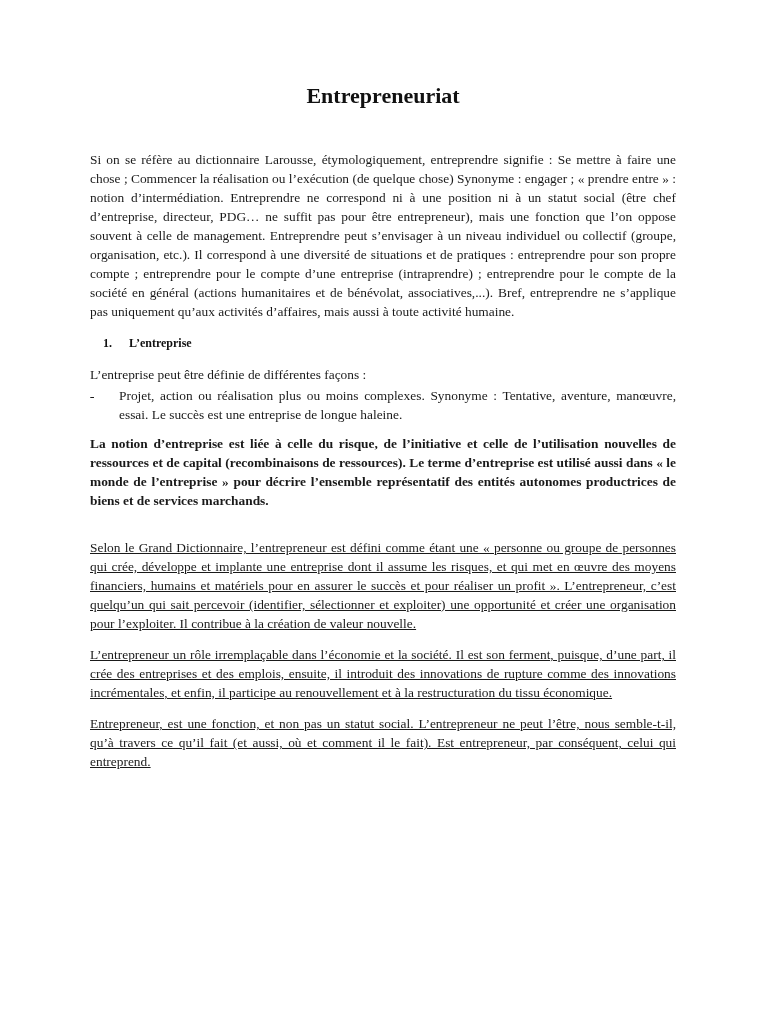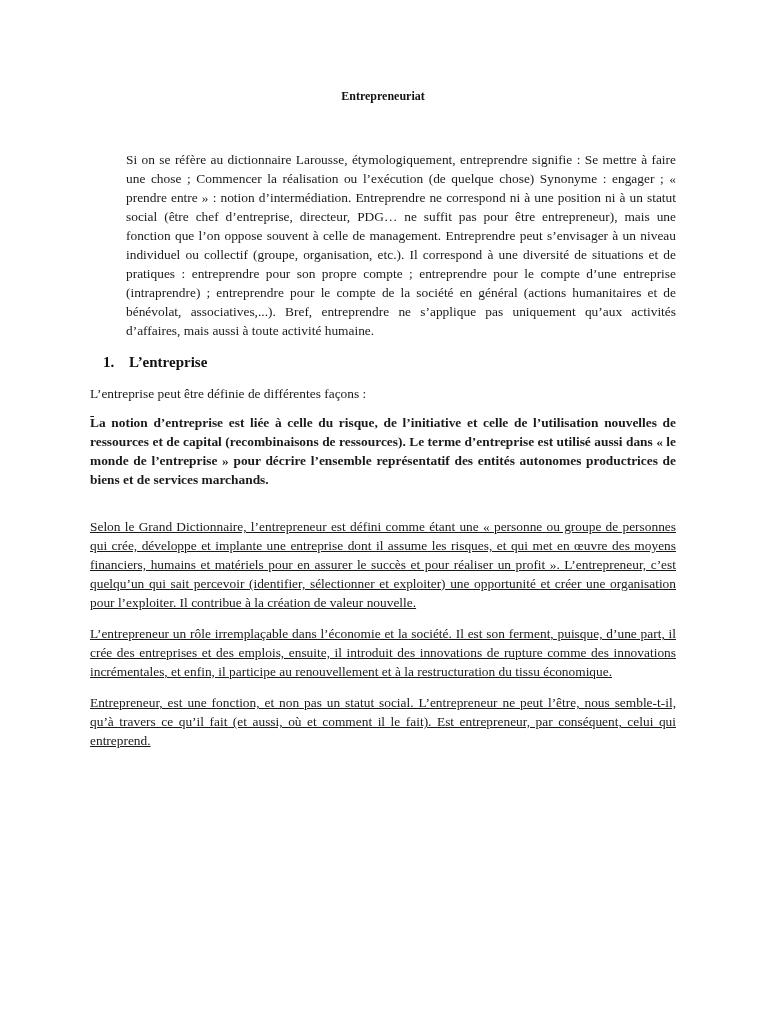--- a/index.html
+++ b/index.html
@@ -3,27 +3,27 @@
 <meta charset="utf-8">
 <style>
   html, body { margin: 0; padding: 0; background: #ffffff; }
   body { width: 768px; height: 1024px; position: relative; overflow: hidden; }
   .page {
     position: absolute; left: 90px; top: 86px; width: 586px;
     font-family: "Liberation Serif", "DejaVu Serif", serif;
     color: #1a1a1a; font-size: 13.4px; line-height: 19px;
   }
   .title {
-    text-align: center; font-weight: bold; font-size: 12px;
+    text-align: center; font-weight: bold; font-size: 22px;
     line-height: 20px; margin: 0 0 44px 0; color: #111;
   }
   p { margin: 0; text-align: justify; text-align-last: left; }
-  .intro { margin-bottom: 12px; margin-left: 36px; }
+  .intro { margin-bottom: 12px; }
   h2 {
-    font-size: 15px; font-weight: bold; margin: 0 0 12px 0;
+    font-size: 12px; font-weight: bold; margin: 0 0 12px 0;
     padding-left: 13px; line-height: 20px; color: #111;
   }
   h2 .num { display: inline-block; width: 26px; }
   .lead { }
   ul.dash { list-style: none; margin: 0 0 10px 0; padding: 0; }
   ul.dash li {
     position: relative; padding-left: 29px; text-align: justify;
     text-align-last: left; margin-bottom: 2px;
   }
   ul.dash li .dash-mark { position: absolute; left: 0; top: 0; }
@@ -42,20 +42,21 @@
     <h2>
       <span class="num">1.</span><span>L’entreprise</span>
     </h2>
     <p class="lead">L’entreprise peut être définie de différentes façons :</p>
     <ul class="dash">
       <li>
         <span class="dash-mark">-</span>
       </li>
       <li>
         <span class="dash-mark">-</span>
+        <span>Projet, action ou réalisation plus ou moins complexes. Synonyme : Tentative, aventure, manœuvre, essai. Le succès est une entreprise de longue haleine.</span>
       </li>
     </ul>
     <p class="after-list">La notion d’entreprise est liée à celle du risque, de l’initiative et celle de l’utilisation nouvelles de ressources et de capital (recombinaisons de ressources). Le terme d’entreprise est utilisé aussi dans « le monde de l’entreprise » pour décrire l’ensemble représentatif des entités autonomes productrices de biens et de services marchands.</p>
   </section>
 
   <section>
     <p class="para">Selon le Grand Dictionnaire, l’entrepreneur est défini comme étant une « personne ou groupe de personnes qui crée, développe et implante une entreprise dont il assume les risques, et qui met en œuvre des moyens financiers, humains et matériels pour en assurer le succès et pour réaliser un profit ». L’entrepreneur, c’est quelqu’un qui sait percevoir (identifier, sélectionner et exploiter) une opportunité et créer une organisation pour l’exploiter. Il contribue à la création de valeur nouvelle.</p>
     <p class="para">L’entrepreneur un rôle irremplaçable dans l’économie et la société. Il est son ferment, puisque, d’une part, il crée des entreprises et des emplois, ensuite, il introduit des innovations de rupture comme des innovations incrémentales, et enfin, il participe au renouvellement et à la restructuration du tissu économique.</p>
     <p class="para">Entrepreneur, est une fonction, et non pas un statut social. L’entrepreneur ne peut l’être, nous semble-t-il, qu’à travers ce qu’il fait (et aussi, où et comment il le fait). Est entrepreneur, par conséquent, celui qui entreprend.</p>
   </section>

